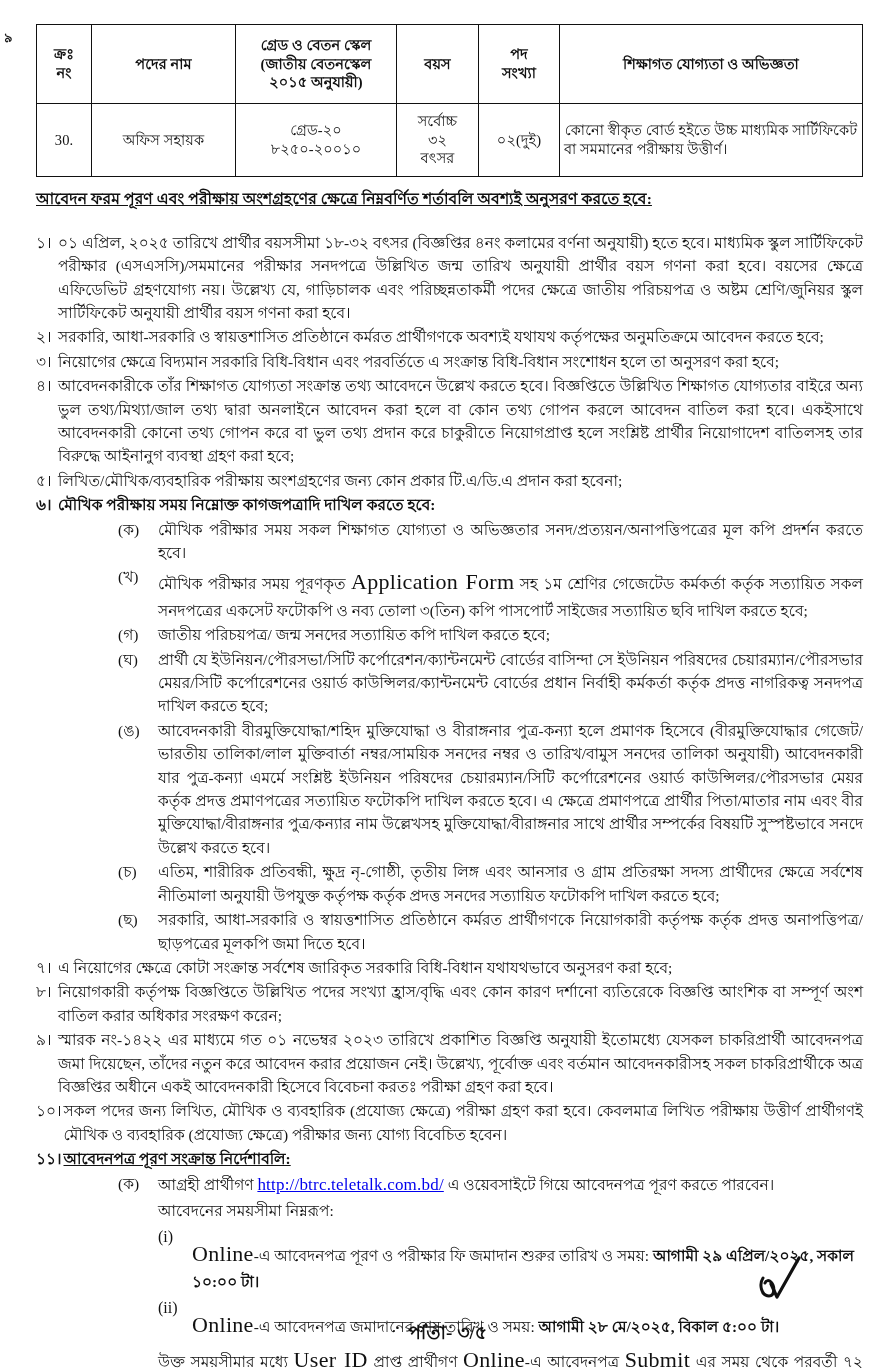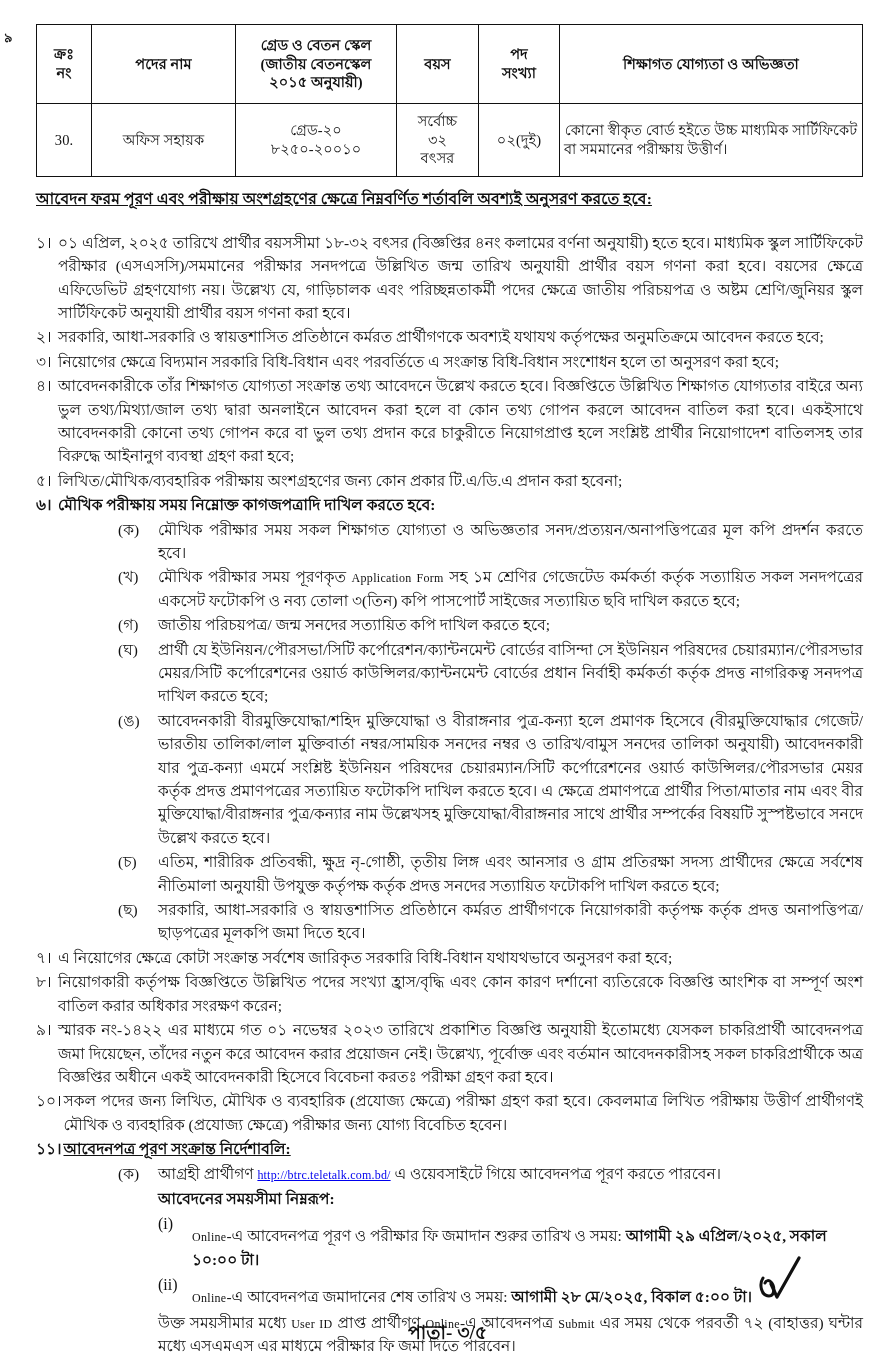--- a/index.html
+++ b/index.html
@@ -151,32 +151,32 @@
   }
 
   .indent-note {
     padding-left: 122px;
     text-align: justify;
     text-align-last: left;
     margin: 1px 0;
   }
   .sub-note {
     padding-left: 122px;
-    font-weight: bold;
+    font-weight: normal;
     margin: 2px 0;
   }
 
   .latin {
     font-family: "Liberation Serif", "DejaVu Serif", serif;
-    font-size: 12px;
+    font-size: 22px;
     letter-spacing: .3px;
   }
   .url {
     font-family: "Liberation Serif", "DejaVu Serif", serif;
-    font-size: 12px;
+    font-size: 17px;
     text-decoration: underline;
     letter-spacing: .2px;
   }
   .b { font-weight: bold; }
 
   
   .footer {
     position: absolute;
     left: 0;
     right: 0;

